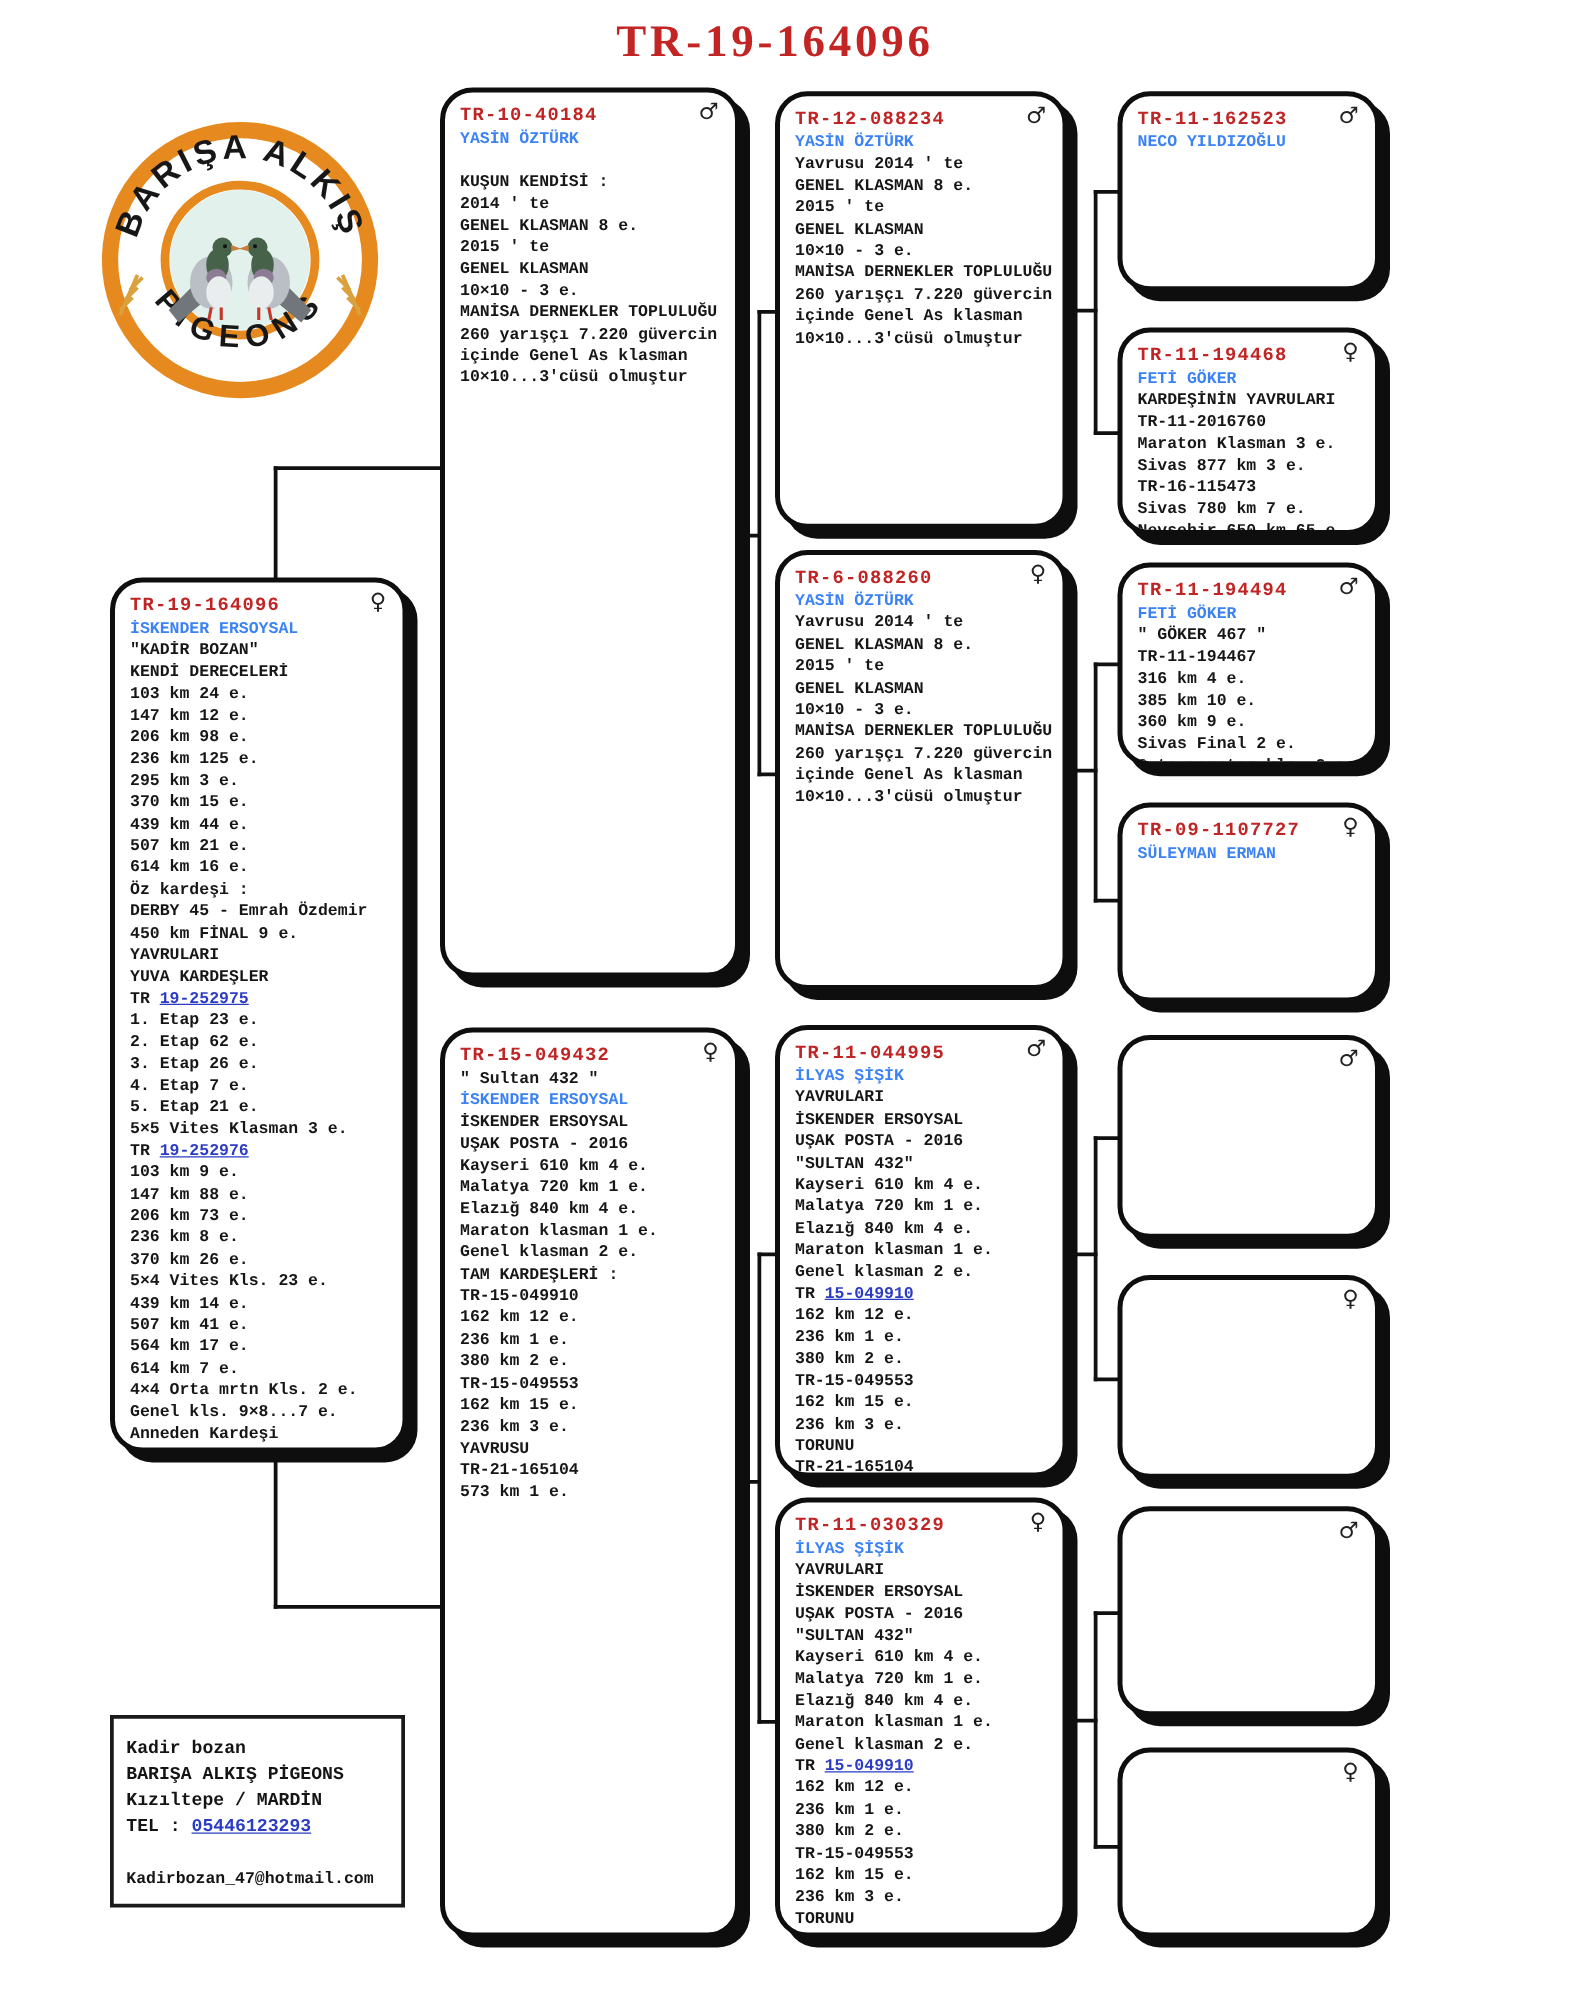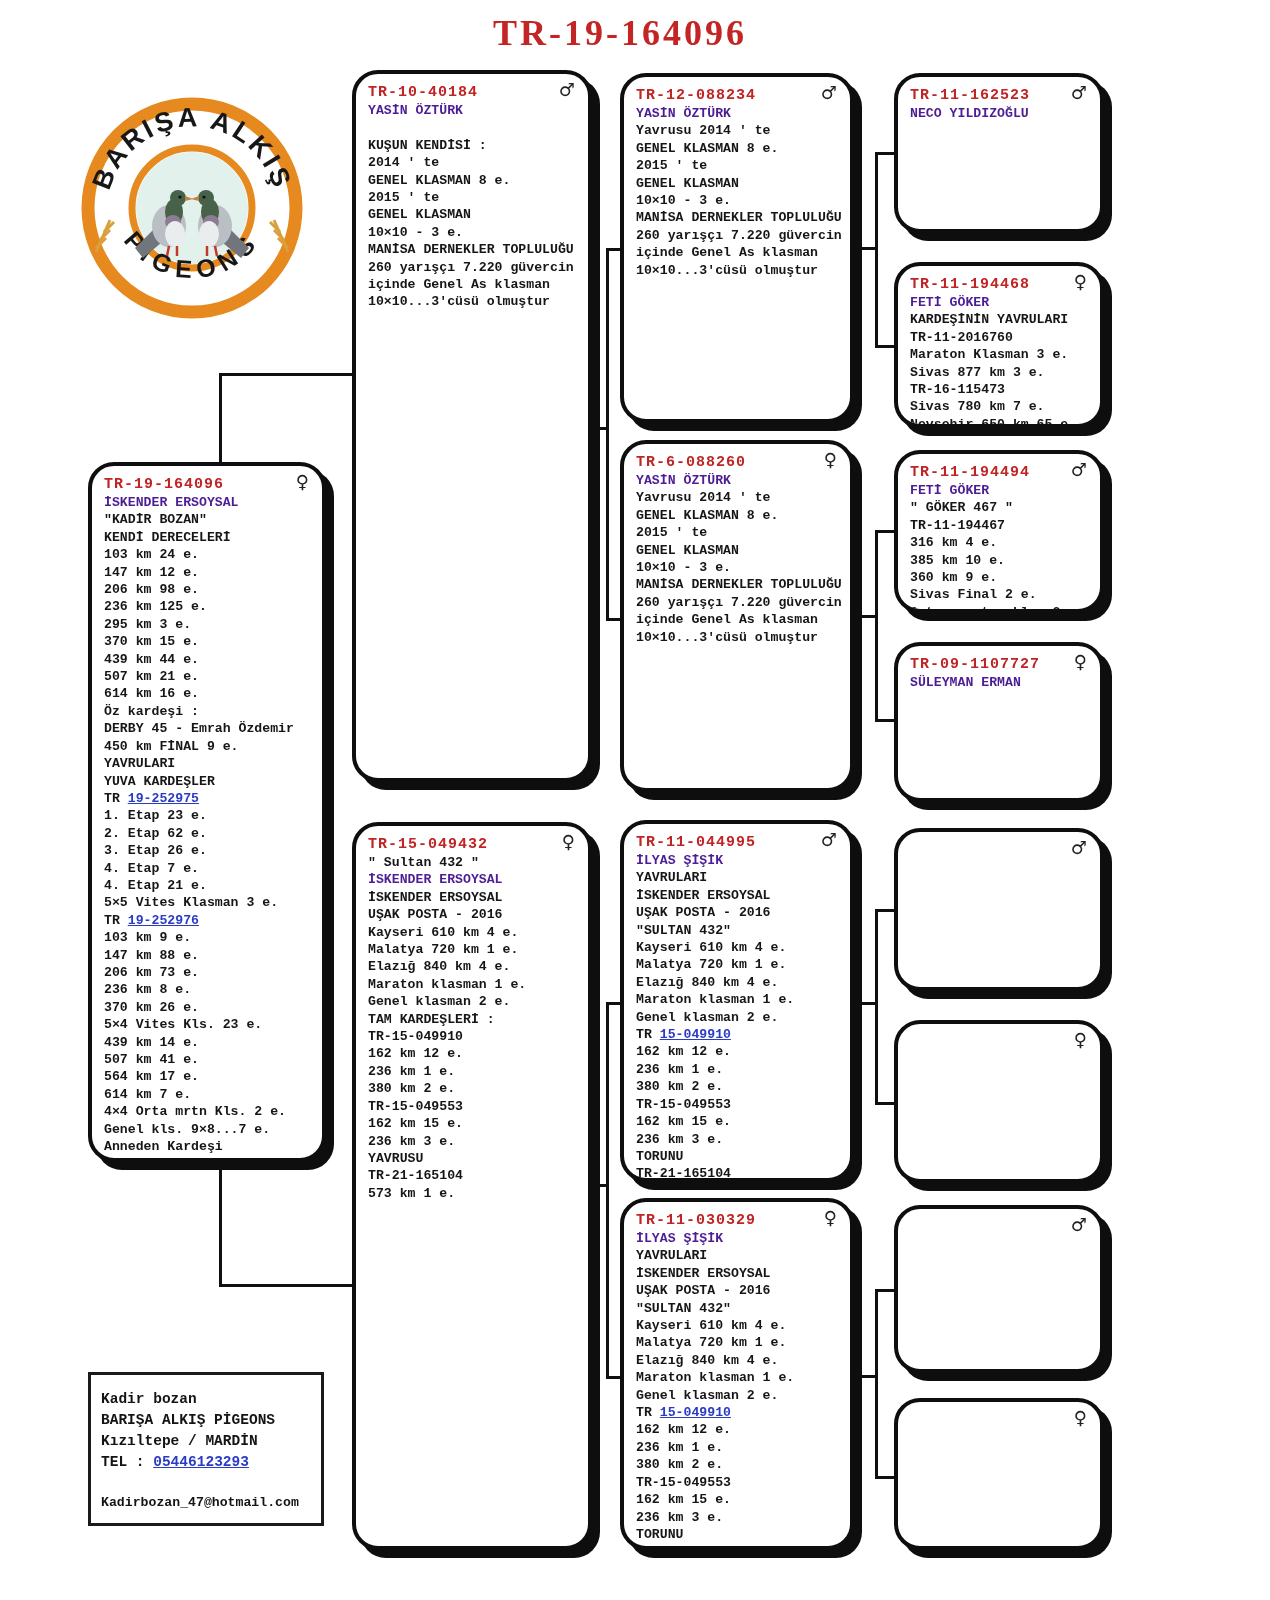--- a/index.html
+++ b/index.html
@@ -8,21 +8,21 @@
   
   #title{position:absolute;left:300px;top:12px;width:640px;text-align:center;
          font-family:"Liberation Serif",serif;font-weight:bold;font-size:36px;
          letter-spacing:3px;color:#c32424;}
   
   .pbox{position:absolute;background:#fff;border:4px solid #0e0e0e;border-radius:26px;
         box-shadow:8px 8px 0 #0e0e0e;box-sizing:border-box;overflow:hidden;
         padding:9px 4px 6px 12px;color:#161616;
         font:bold 13.2px/17.4px "Liberation Mono",monospace;}
   .pbox .num{color:#c02424;font-size:15px;line-height:19px;letter-spacing:1px;}
-  .pbox .fancier{color:#4c1d95;}
+  .pbox .fancier{color:#3b82f6;}
   .pbox .ln{min-height:17.4px;white-space:nowrap;}
   .pbox .sex{position:absolute;top:7px;right:13px;font-size:18px;line-height:18px;color:#222;
              font-family:"DejaVu Sans",sans-serif;font-weight:normal;}
   .lnk{color:#2b3cc4;text-decoration:underline;cursor:pointer;}
   #b-subject{left:88px;top:462px;width:238px;height:700px;}
   #b-sire   {left:352px;top:70px;width:240px;height:712px;}
   #b-dam    {left:352px;top:822px;width:240px;height:728px;}
   #b-c3b1   {left:620px;top:73px;width:234px;height:350px;}
   #b-c3b2   {left:620px;top:440px;width:234px;height:352px;}
   #b-c3b3   {left:620px;top:820px;width:234px;height:362px;}
@@ -167,21 +167,21 @@
         <div class="ln">Öz kardeşi :</div>
         <div class="ln">DERBY 45 - Emrah Özdemir</div>
         <div class="ln">450 km FİNAL 9 e.</div>
         <div class="ln">YAVRULARI</div>
         <div class="ln">YUVA KARDEŞLER</div>
         <div class="ln"><span>TR </span><span class="lnk">19-252975</span></div>
         <div class="ln">1. Etap 23 e.</div>
         <div class="ln">2. Etap 62 e.</div>
         <div class="ln">3. Etap 26 e.</div>
         <div class="ln">4. Etap 7 e.</div>
-        <div class="ln">4. Etap 21 e.</div>
+        <div class="ln">5. Etap 21 e.</div>
         <div class="ln">5×5 Vites Klasman 3 e.</div>
         <div class="ln"><span>TR </span><span class="lnk">19-252976</span></div>
         <div class="ln">103 km 9 e.</div>
         <div class="ln">147 km 88 e.</div>
         <div class="ln">206 km 73 e.</div>
         <div class="ln">236 km 8 e.</div>
         <div class="ln">370 km 26 e.</div>
         <div class="ln">5×4 Vites Kls. 23 e.</div>
         <div class="ln">439 km 14 e.</div>
         <div class="ln">507 km 41 e.</div>

